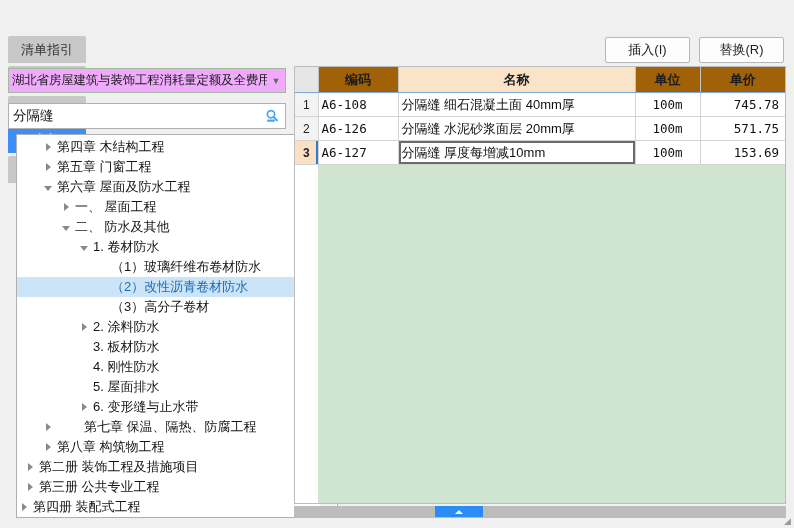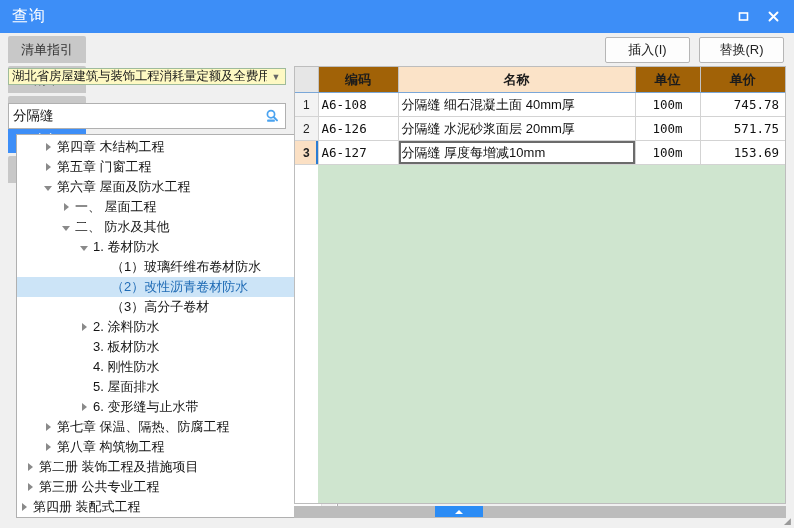--- a/index.html
+++ b/index.html
@@ -108,22 +108,22 @@
   }
 
   
   .left-panel {
     position: absolute;
     left: 8px; top: 68px;
     width: 278px; height: 450px;
   }
   .combo {
     position: relative;
-    width: 278px; height: 17px;
-    background: #fef9c3;
+    width: 278px; height: 25px;
+    background: #f0abfc;
     border: 1px solid #9fbb9b;
     box-sizing: border-box;
     display: flex;
     align-items: center;
   }
   .combo-text {
     flex: 1;
     padding-left: 3px;
     font-size: 12.5px;
     color: #1b1b1b;
@@ -364,35 +364,20 @@
     justify-content: flex-end;
     color: #9a9a9a;
     font-size: 9px;
   }
 </style>
 </head>
 <body>
 
 <div class="window">
 
-  <div class="titlebar">
-    <div class="title-text">查询</div>
-    <div class="title-buttons">
-      <div class="tb-btn">
-        <svg width="13" height="13" viewBox="0 0 13 13">
-          <rect x="2.5" y="3" width="8" height="7" fill="none" stroke="#ffffff" stroke-width="1.6"></rect>
-        </svg>
-      </div>
-      <div class="tb-btn">
-        <svg width="13" height="13" viewBox="0 0 13 13">
-          <path d="M2.5 2.5 L10.5 10.5 M10.5 2.5 L2.5 10.5" stroke="#ffffff" stroke-width="1.9" stroke-linecap="round"></path>
-        </svg>
-      </div>
-    </div>
-  </div>
 
   <div class="tabstrip">
     <div class="tabs">
       <div class="tab">清单指引</div>
       <div class="tab">清单</div>
       <div class="tab">人材机</div>
       <div class="tab active">定额</div>
       <div class="tab">我的数据</div>
     </div>
   </div>
@@ -487,21 +472,21 @@
           <div class="tnode" style="padding-left: 60px;">
             <span class="tw"></span>
             <span class="tlabel">5.  屋面排水</span>
           </div>
           <div class="tnode" style="padding-left: 60px;">
             <span class="tw">
               <i class="arrow-collapsed"></i>
             </span>
             <span class="tlabel">6.  变形缝与止水带</span>
           </div>
-          <div class="tnode" style="padding-left: 24px;">
+          <div class="tnode" style="padding-left: 24px; gap: 27px;">
             <span class="tw">
               <i class="arrow-collapsed"></i>
             </span>
             <span class="tlabel">第七章  保温、隔热、防腐工程</span>
           </div>
           <div class="tnode" style="padding-left: 24px;">
             <span class="tw">
               <i class="arrow-collapsed"></i>
             </span>
             <span class="tlabel">第八章  构筑物工程</span>

